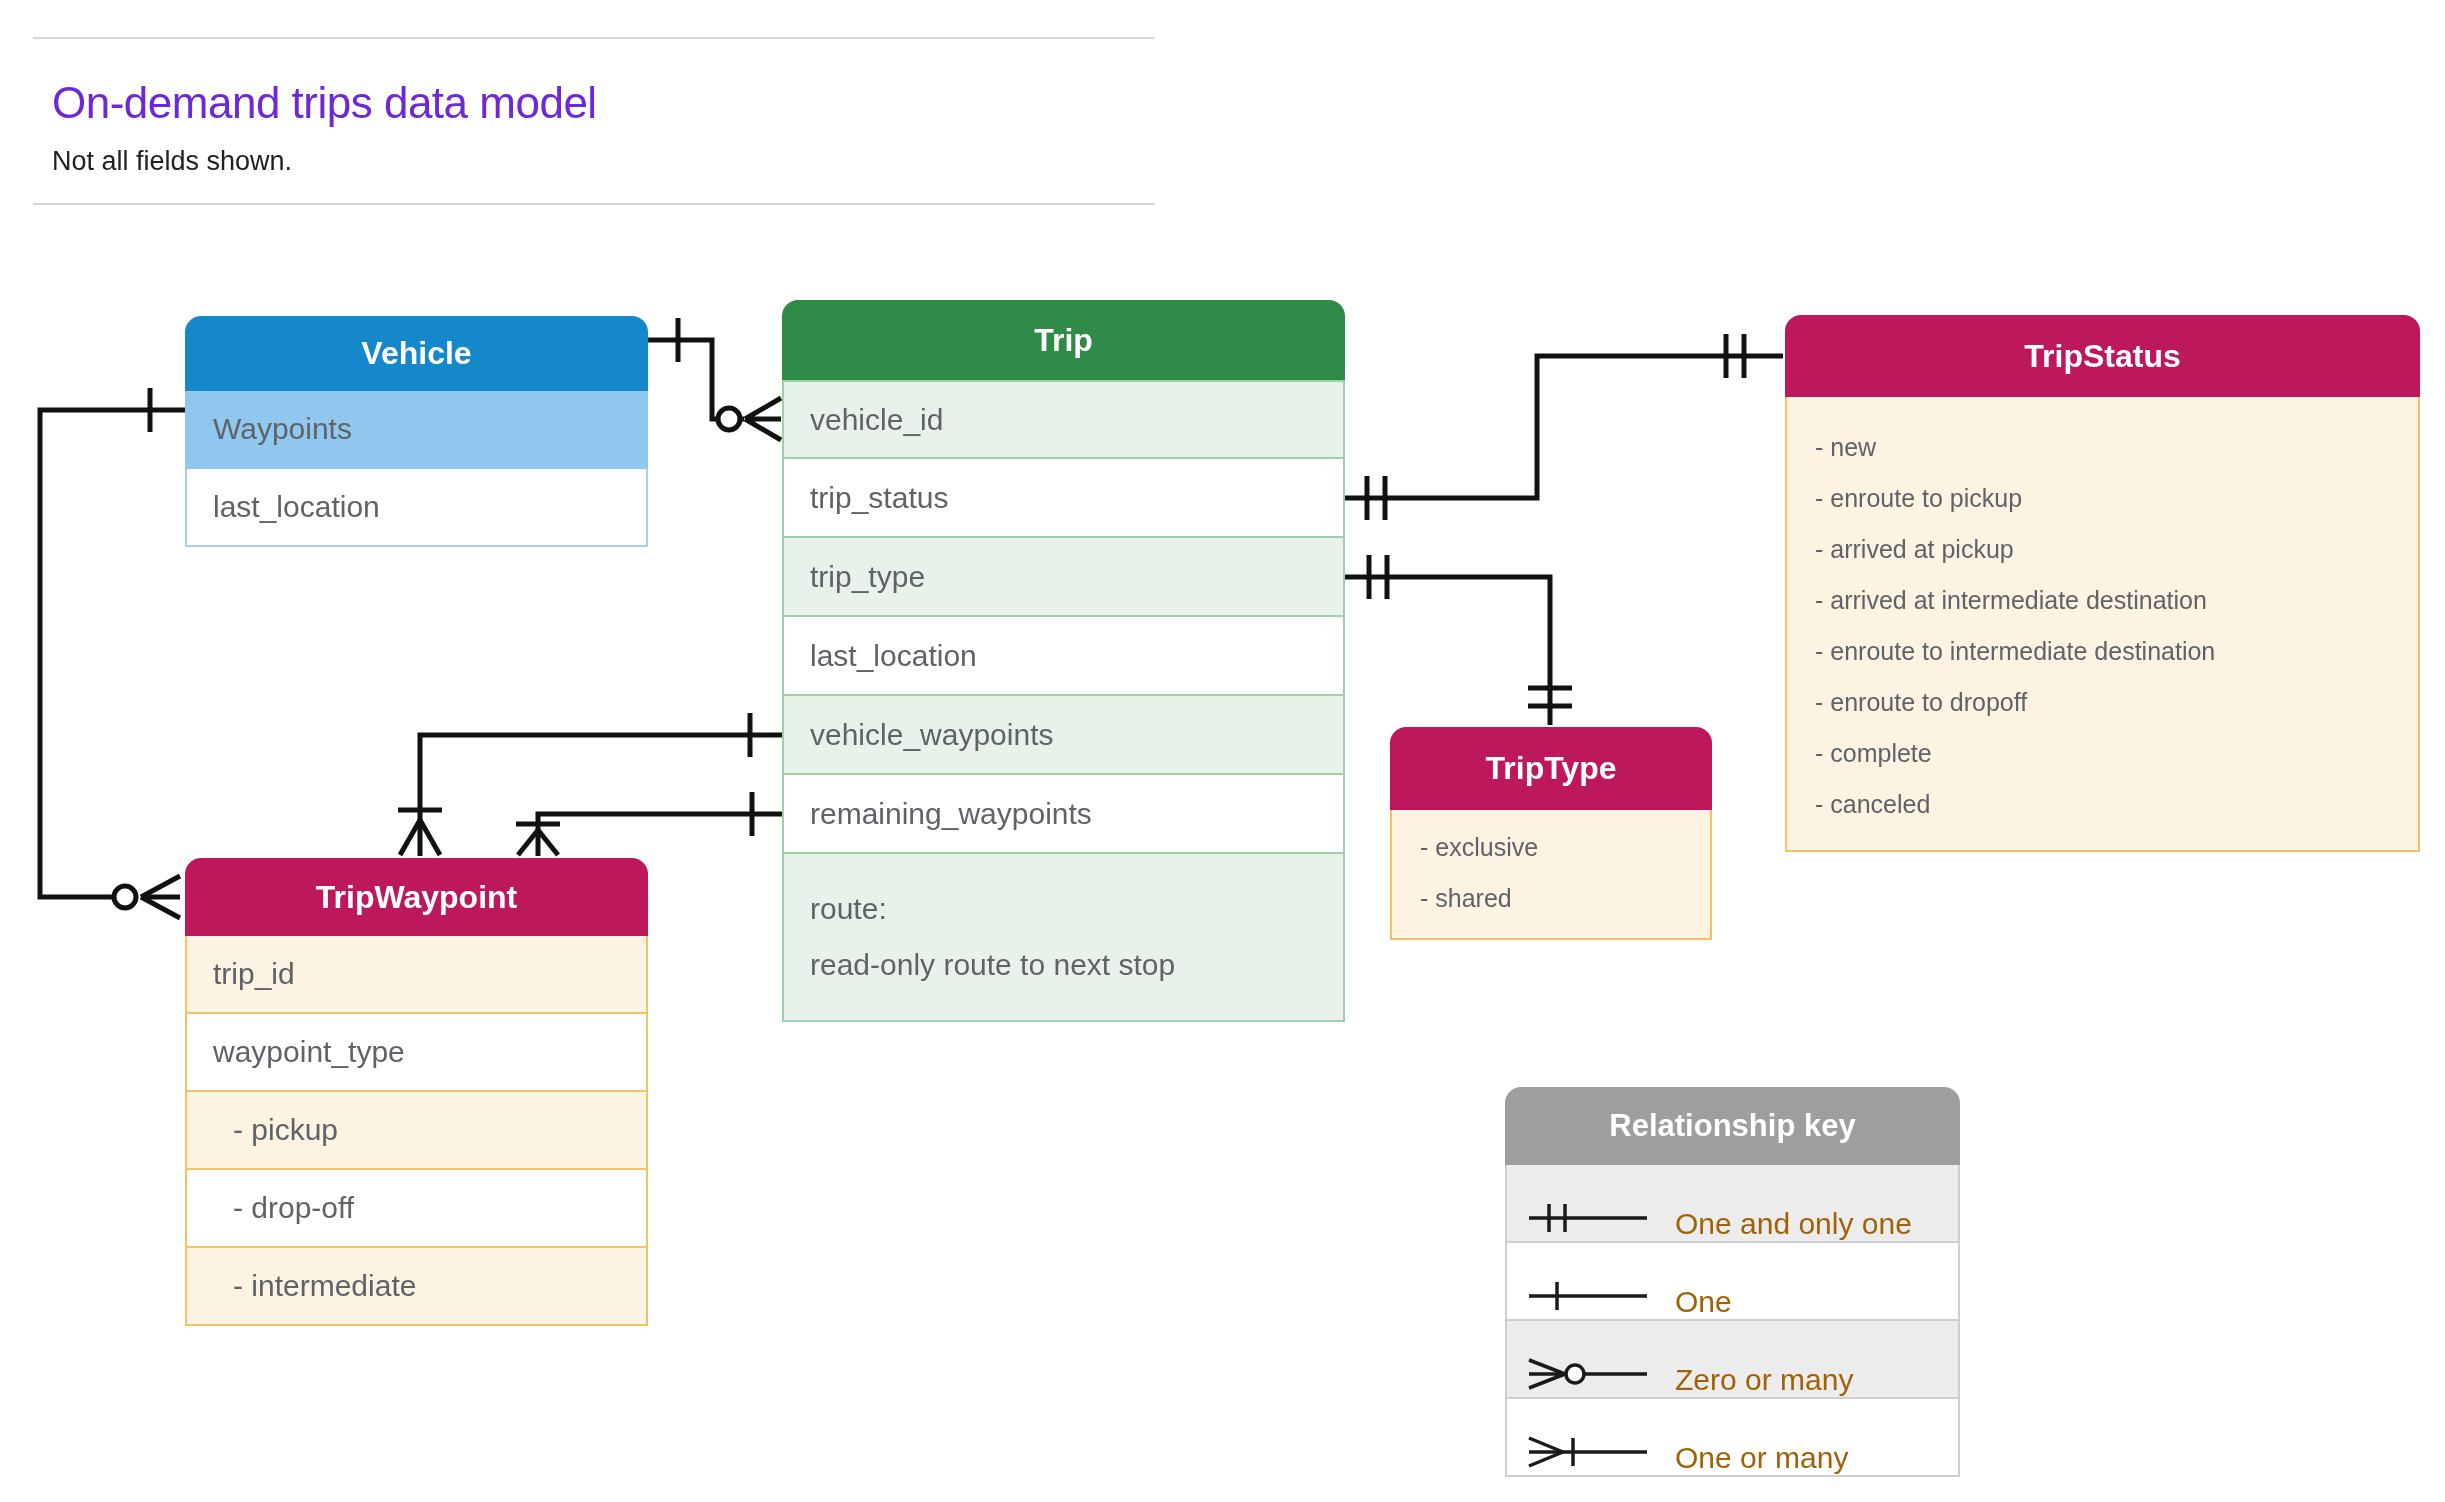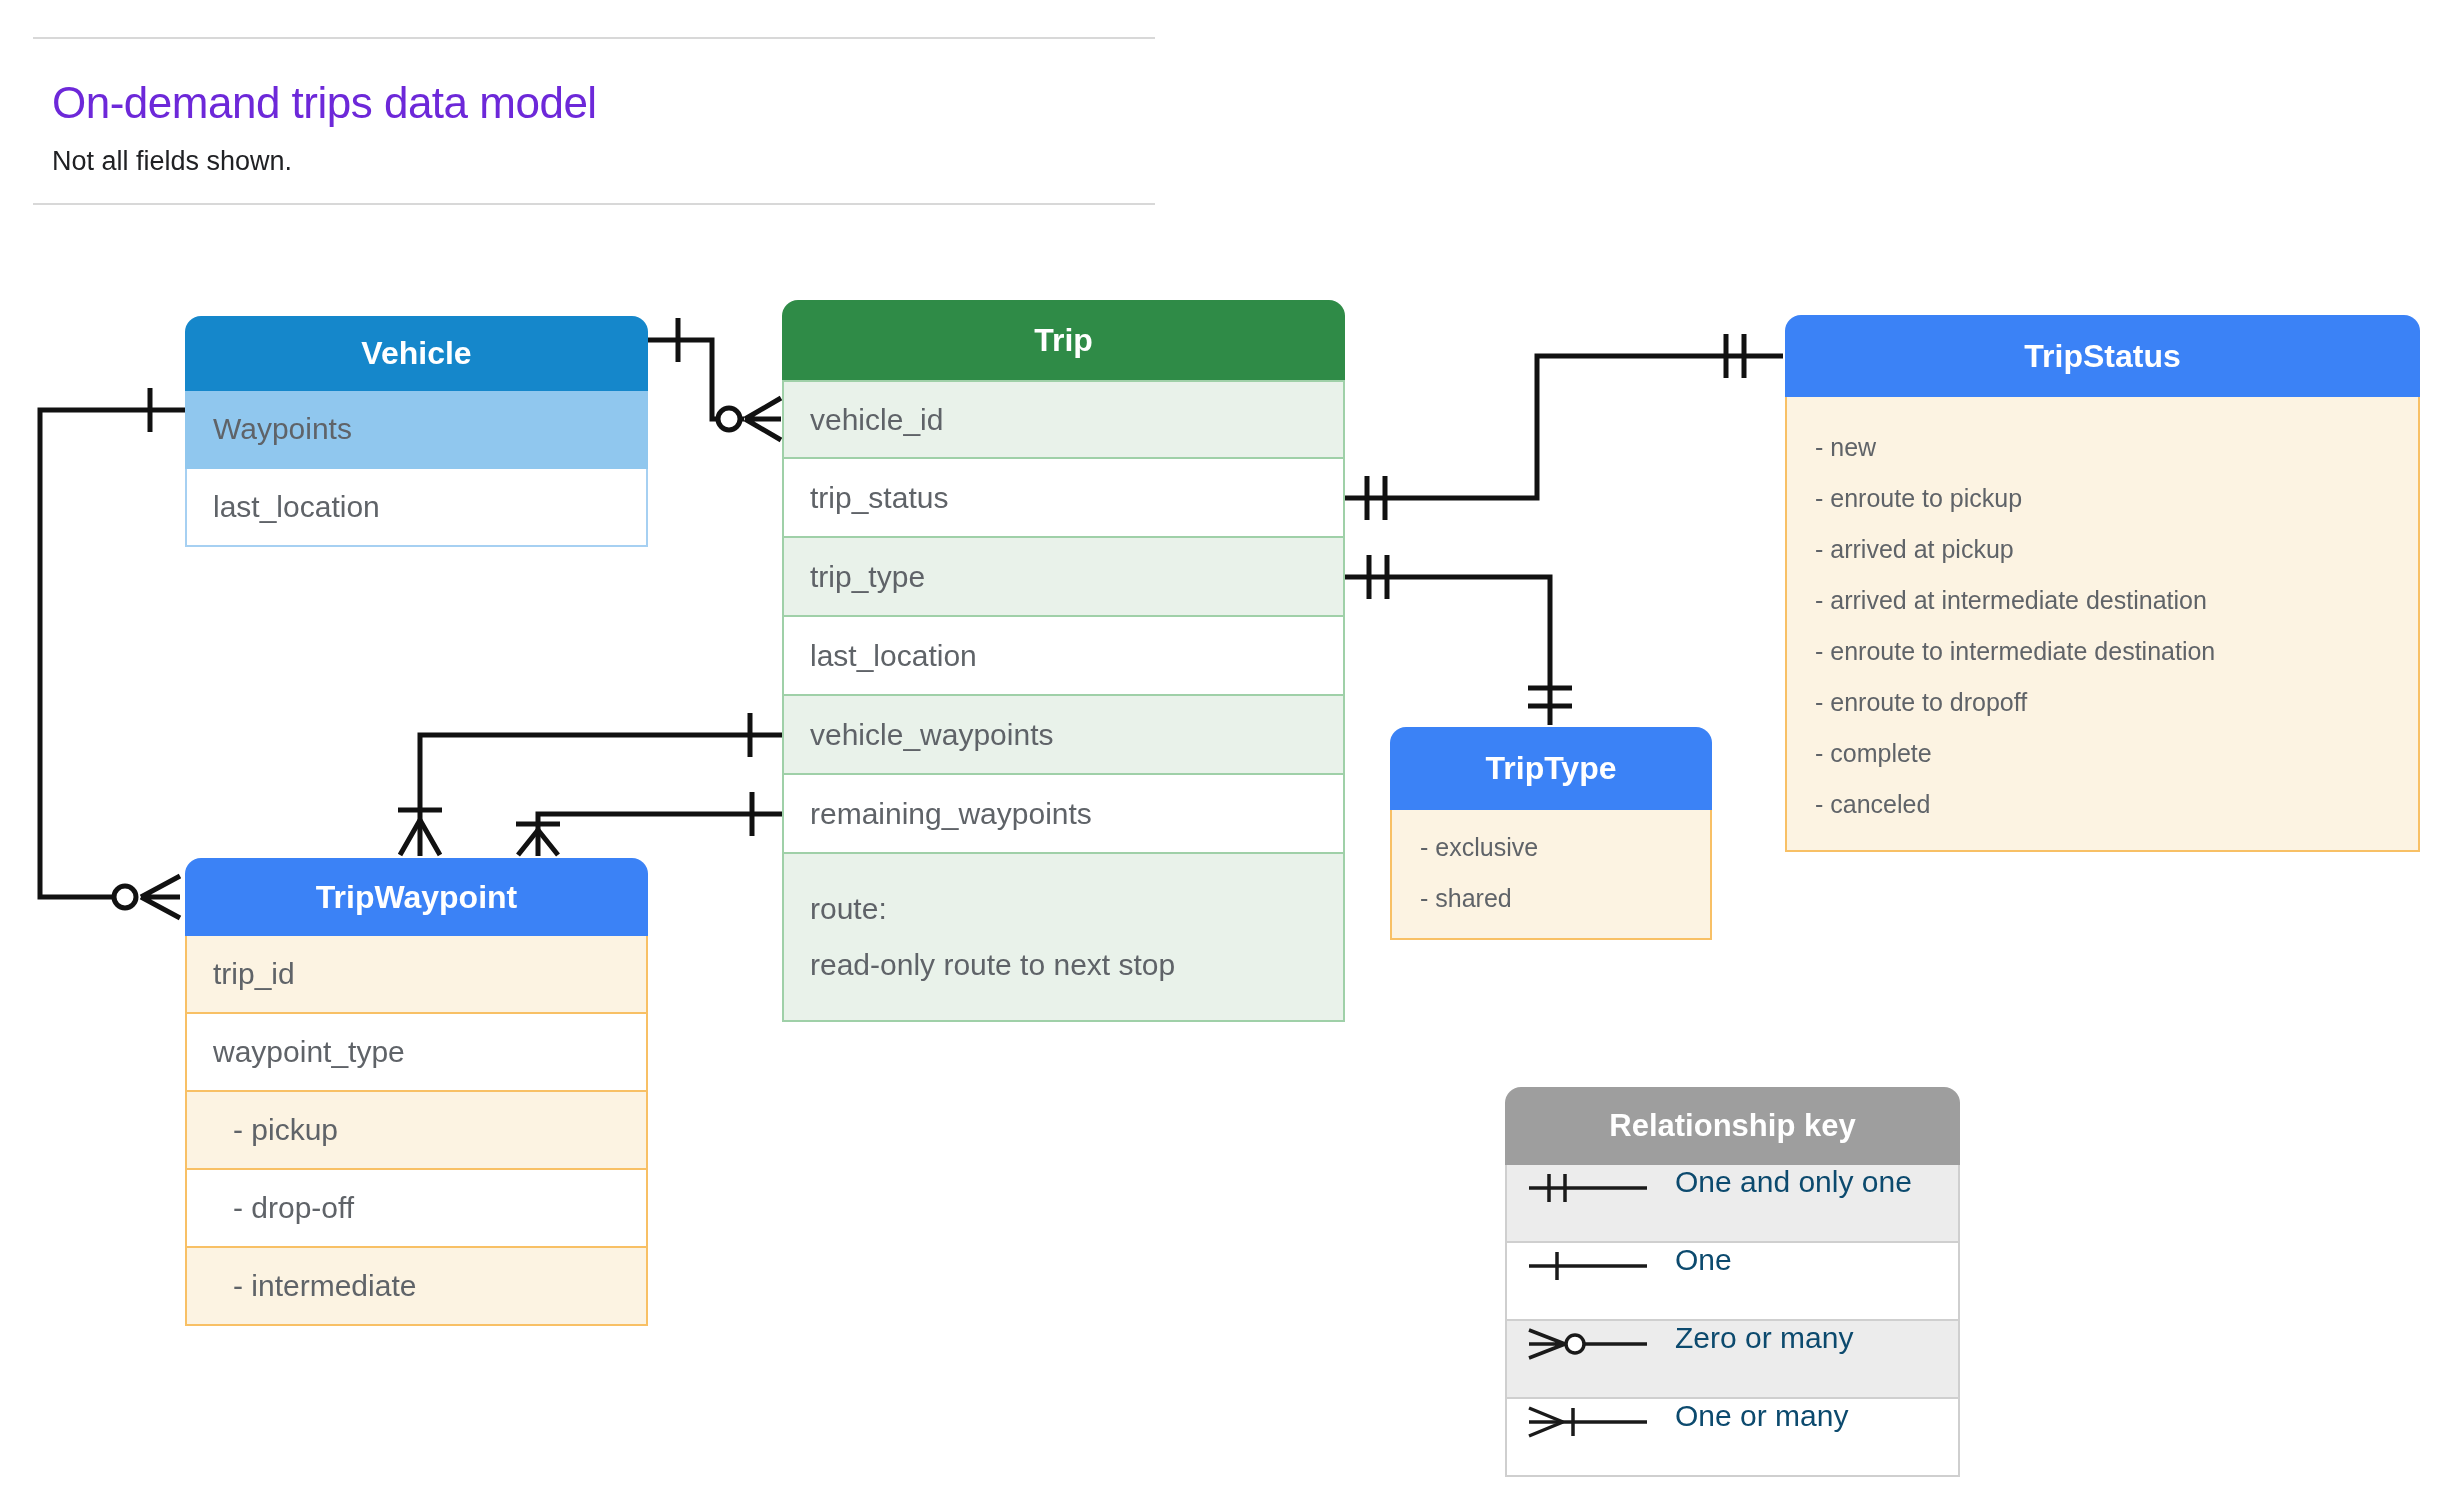--- a/index.html
+++ b/index.html
@@ -57,21 +57,21 @@
   .trip .erow.first { border-top-width: 2px; }
   .trip .erow.tint { background: #e9f2ea; }
   .trip .erow.plain { background: #ffffff; }
   .trip .erow.route {
     height: 168px; background: #e9f2ea;
     flex-direction: column; align-items: flex-start; justify-content: center;
     line-height: 56px;
   }
 
   
-  .ehead.orange { background: #3b82f6; }
+  .ehead.orange { background: #be185d; }
   .obody {
     background: #fcf3e2; border: 2px solid #f8c065; border-top: none;
     font-size: 25px; color: #5f6368; line-height: 51px;
   }
   .tripstatus { left: 1785px; top: 315px; width: 635px; }
   .tripstatus .ehead { height: 82px; }
   .tripstatus .obody { padding: 25px 10px 25px 28px; height: 455px; }
   .triptype { left: 1390px; top: 727px; width: 322px; }
   .triptype .ehead { height: 83px; }
   .triptype .obody { padding: 12px 10px 12px 28px; height: 130px; }
@@ -79,22 +79,22 @@
   .tripwaypoint { left: 185px; top: 858px; width: 463px; }
   .tripwaypoint .ehead { height: 78px; }
   .tripwaypoint .erow { height: 78px; border-color: #f8c065; }
   .tripwaypoint .erow.tint { background: #fcf3e2; }
   .tripwaypoint .erow.plain { background: #ffffff; }
 
   
   .legend { position: absolute; left: 1505px; top: 1075px; width: 455px; }
   .legend .ehead { height: 78px; background: #9e9e9e; font-size: 31px; margin-top: 12px; }
   .lrow {
-    display: flex; align-items: flex-start; height: 78px;
-    padding-left: 16px; font-size: 30px; color: #0c4a6e;
+    display: flex; align-items: flex-end; height: 78px;
+    padding-left: 16px; font-size: 30px; color: #a16207;
     border: solid #cfcfcf; border-width: 0 2px 2px 2px; background: #ffffff;
   }
   .lrow.alt { background: #ececec; }
   .lrow svg { flex: 0 0 auto; }
   .lrow .llabel { margin-left: 22px; }
   .lsym { stroke: #1a1a1a; stroke-width: 3.5; fill: none; }
   .lsym-dot { stroke: #1a1a1a; stroke-width: 3.5; fill: #ffffff; }
 </style>
 </head>
 <body>

